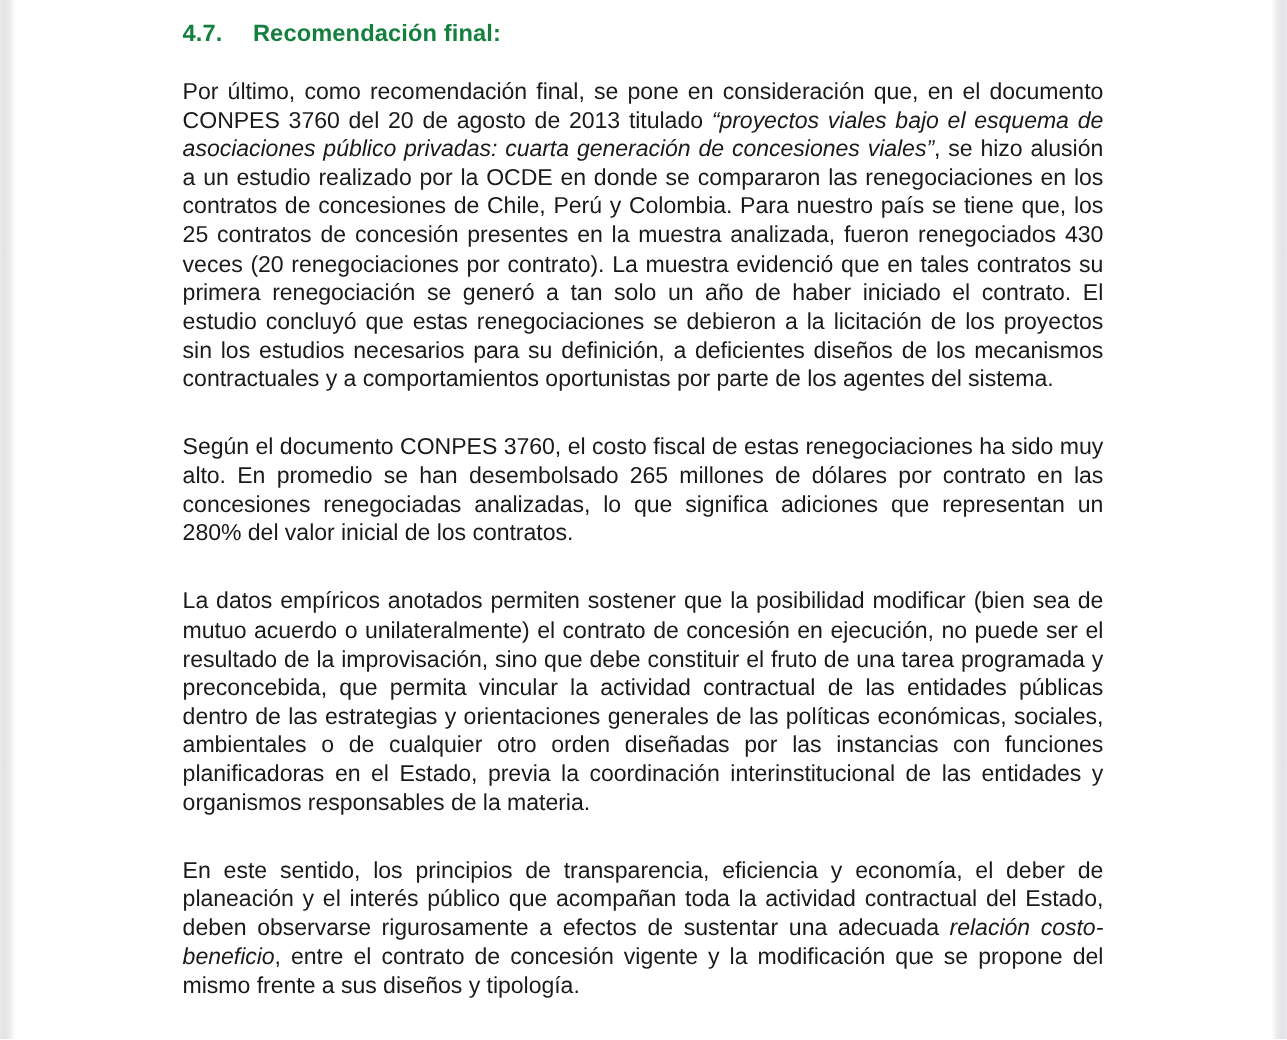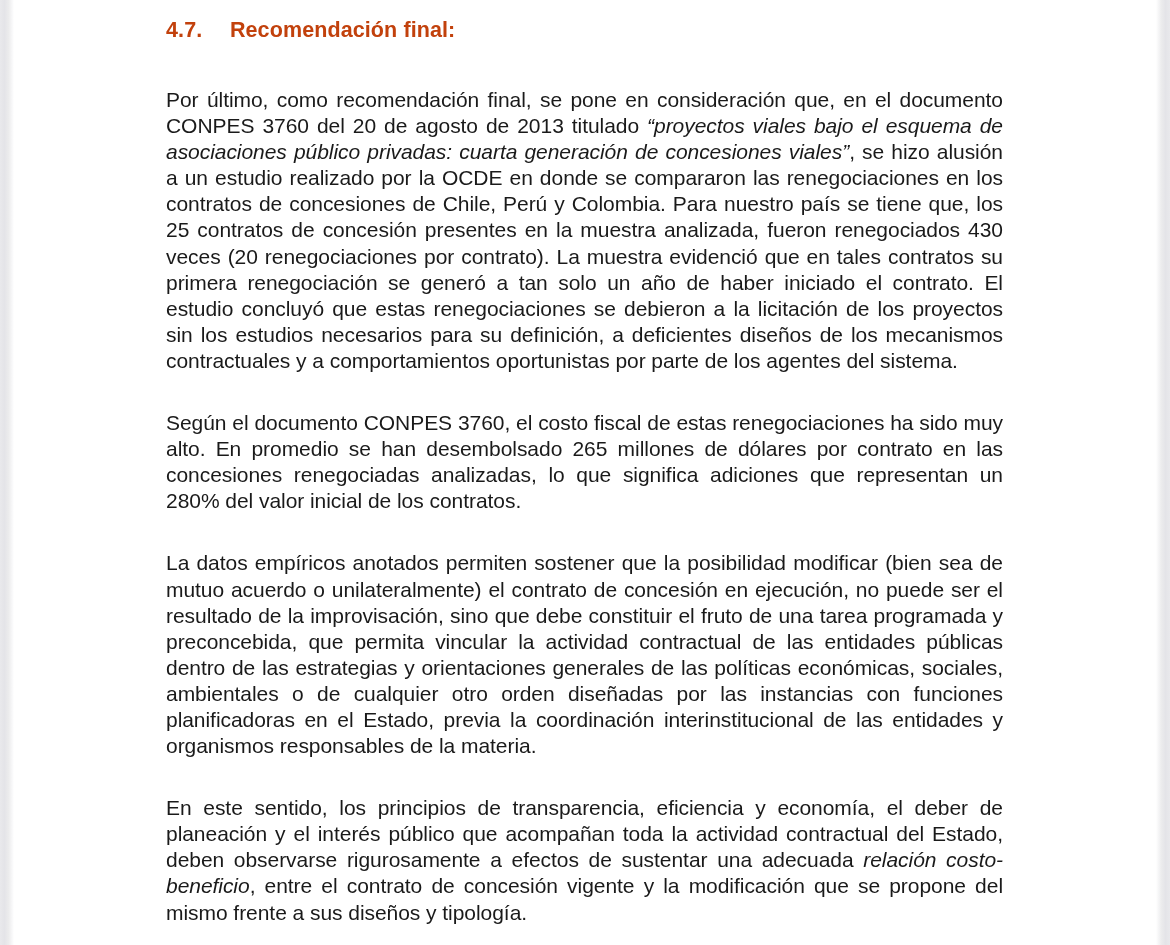--- a/index.html
+++ b/index.html
@@ -50,41 +50,41 @@
     left: 152px;     
     top: 0;
     width: 837px;    
   }
 
   
   .heading {
     font-family: "Liberation Sans", sans-serif;
     font-size: 21.5px;
     font-weight: bold;
-    color: #c2410c;
+    color: #15803d;
     margin: 0;
     padding-top: 17px;
     line-height: 26px;
     letter-spacing: 0.1px;
     white-space: pre;
   }
 
   p.para {
     font-family: "Liberation Sans", sans-serif;
     font-size: 21px;
     line-height: 26.1px;
     color: #1a1a1a;
     text-align: justify;
     text-justify: inter-word;
     margin: 0;
     letter-spacing: -0.05px;
     word-spacing: 0px;
   }
   p.para + p.para { margin-top: 36px; }
-  p.para:first-of-type { margin-top: 44px; }
+  p.para:first-of-type { margin-top: 28px; }
 
   .it { font-style: italic; }
 </style>
 </head>
 <body>
 
 <div class="viewer">
 
   <div class="gutter gutter-left"></div>
   <div class="gutter gutter-right"></div>

